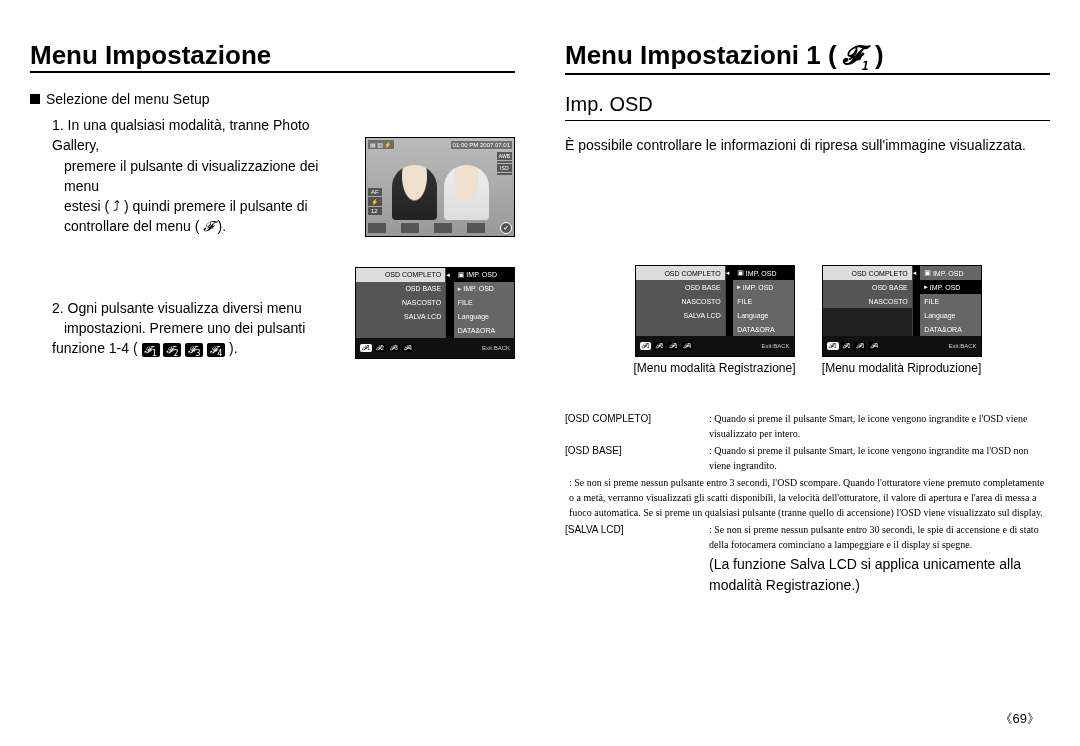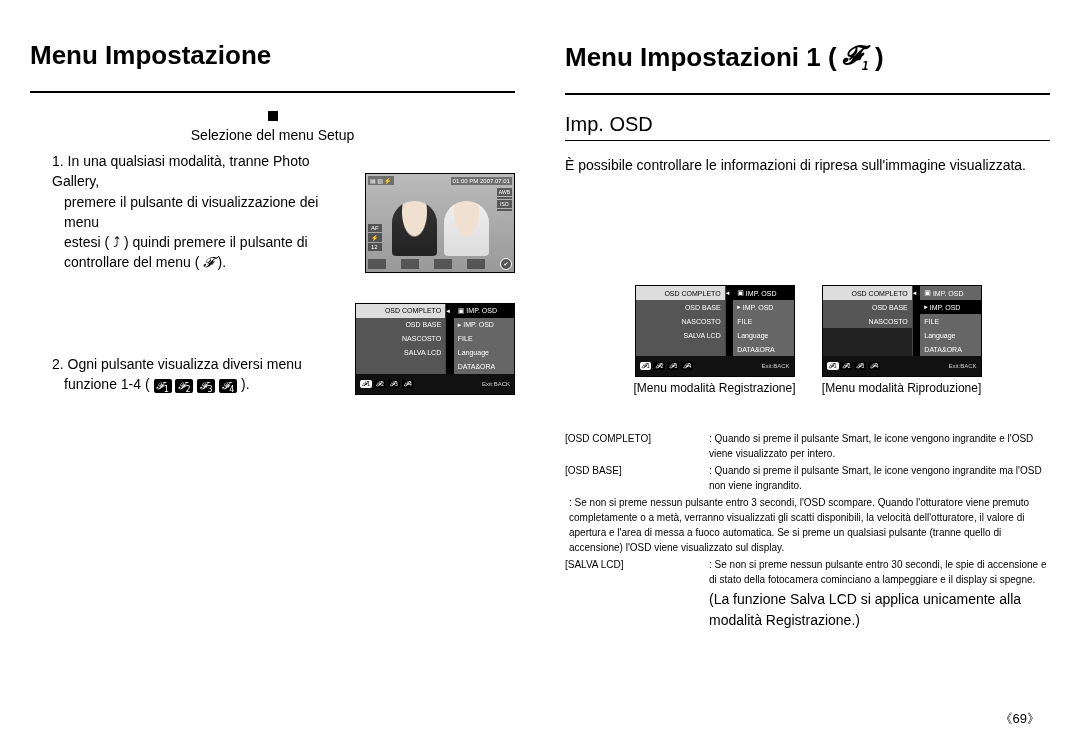--- a/index.html
+++ b/index.html
@@ -12,39 +12,38 @@
     font-size: 14px;
     position: relative;
     padding: 40px 30px 20px 30px;
   }
   .columns { display: flex; gap: 40px; }
   .col { flex: 1; }
   .col.right { padding-left: 10px; }
   .h1 {
     font-size: 26px;
     font-weight: bold;
-    padding-bottom: 20px;
+    padding-bottom: 0;
     border-bottom: 2px solid #000;
     margin-bottom: 18px;
     display: flex;
-    align-items: flex-end;
+    align-items: flex-start;
     gap: 6px;
   }
   .subheading {
     font-size: 20px;
     padding-bottom: 4px;
     border-bottom: 1px solid #000;
     margin-bottom: 14px;
   }
   .section-label {
     display: flex;
     align-items: center;
     gap: 6px;
     margin-bottom: 8px;
-    flex-direction: column;
   }
   .black-square { width: 10px; height: 10px; background:#000; display:inline-block; flex-shrink:0; }
   .body-text { font-size: 14px; line-height: 1.45; }
   .step-row { display:flex; gap:14px; margin-left:22px; margin-bottom: 30px; align-items: flex-end; }
   .step-text { flex:1; }
   .lcd-photo {
     width: 150px; height: 100px;
     background: linear-gradient(#bbb,#999);
     border: 1px solid #000;
     position: relative;
@@ -106,21 +105,21 @@
   .wrench-icon.small { width:18px;height:14px; font-size:10px; line-height:14px; border-radius:2px; }
   .wrench-inline { font-family: monospace; }
 
   .intro { margin-bottom: 110px; }
   .two-panels { display:flex; gap: 26px; margin-bottom: 8px; }
   .panel-wrap { display:flex; flex-direction:column; align-items:center; }
   .caption { font-size:12px; margin-top:4px;text-align:right; }
   .defs { margin-top: 36px; }
   .defs .d { display:flex; font-size:10px; line-height:1.5; margin-bottom:2px; }
   .defs .term { width:140px; flex-shrink:0; }
-  .defs .desc { flex:1; padding-left:4px; }
+  .defs .desc { flex:1; padding-left:4px;font-family:Liberation Serif, serif; }
   .note-para { margin-left:140px; padding-left:4px; font-size:14px; line-height:1.5; margin-top:0; }
   .footer { position:absolute; bottom:18px; right:40px; font-size:13px; }
   .tabicon sub { font-size:5px; vertical-align:sub; }
   .wrench-glyph { font-style: italic; }
 </style>
 </head>
 <body>
 
 <div class="columns">
 
@@ -176,21 +175,22 @@
             <div class="b"></div>
             <div class="b"></div>
           <div class="b active">✔</div>
         </div>
       </div>
     </div>
 
     <div class="step-row">
       <div class="step-text body-text">
         <div>2. Ogni pulsante visualizza diversi menu</div>
-        <div style="margin-left:12px;">
+        <div style="margin-left:12px;">impostazioni. Premere uno dei pulsanti</div>
+        <div style="">
           <span>funzione 1-4 ( </span>
           <span class="wrench-icon small"><span class="wrench-glyph">𝓕</span><sub>1</sub></span>
           <span class="wrench-icon small"><span class="wrench-glyph">𝓕</span><sub>2</sub></span>
           <span class="wrench-icon small"><span class="wrench-glyph">𝓕</span><sub>3</sub></span>
           <span class="wrench-icon small"><span class="wrench-glyph">𝓕</span><sub>4</sub></span>
           <span> ).</span>
         </div>
       </div>
 
       <div class="menu-panel">

